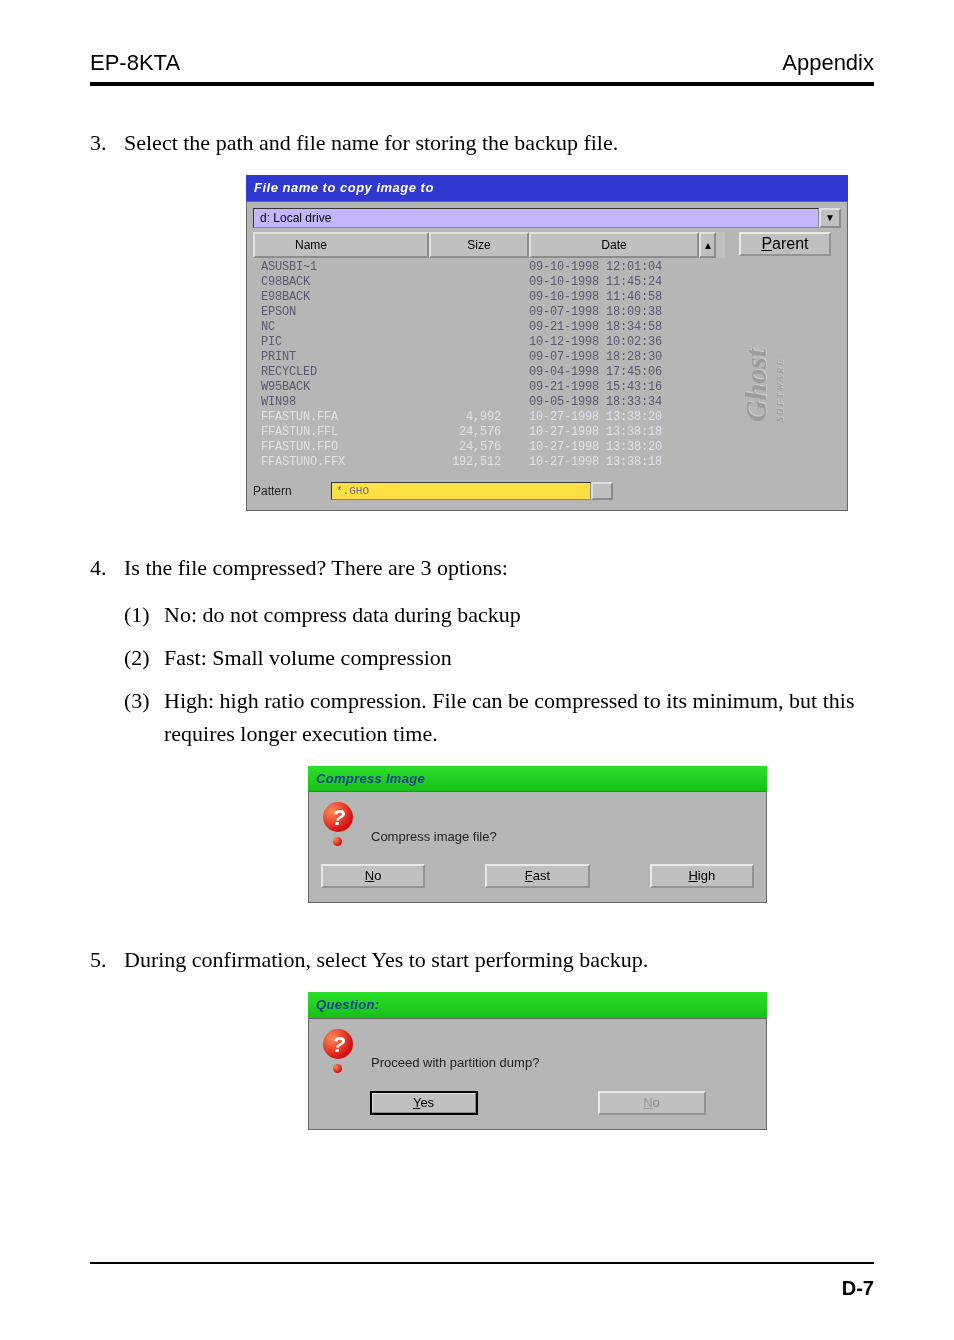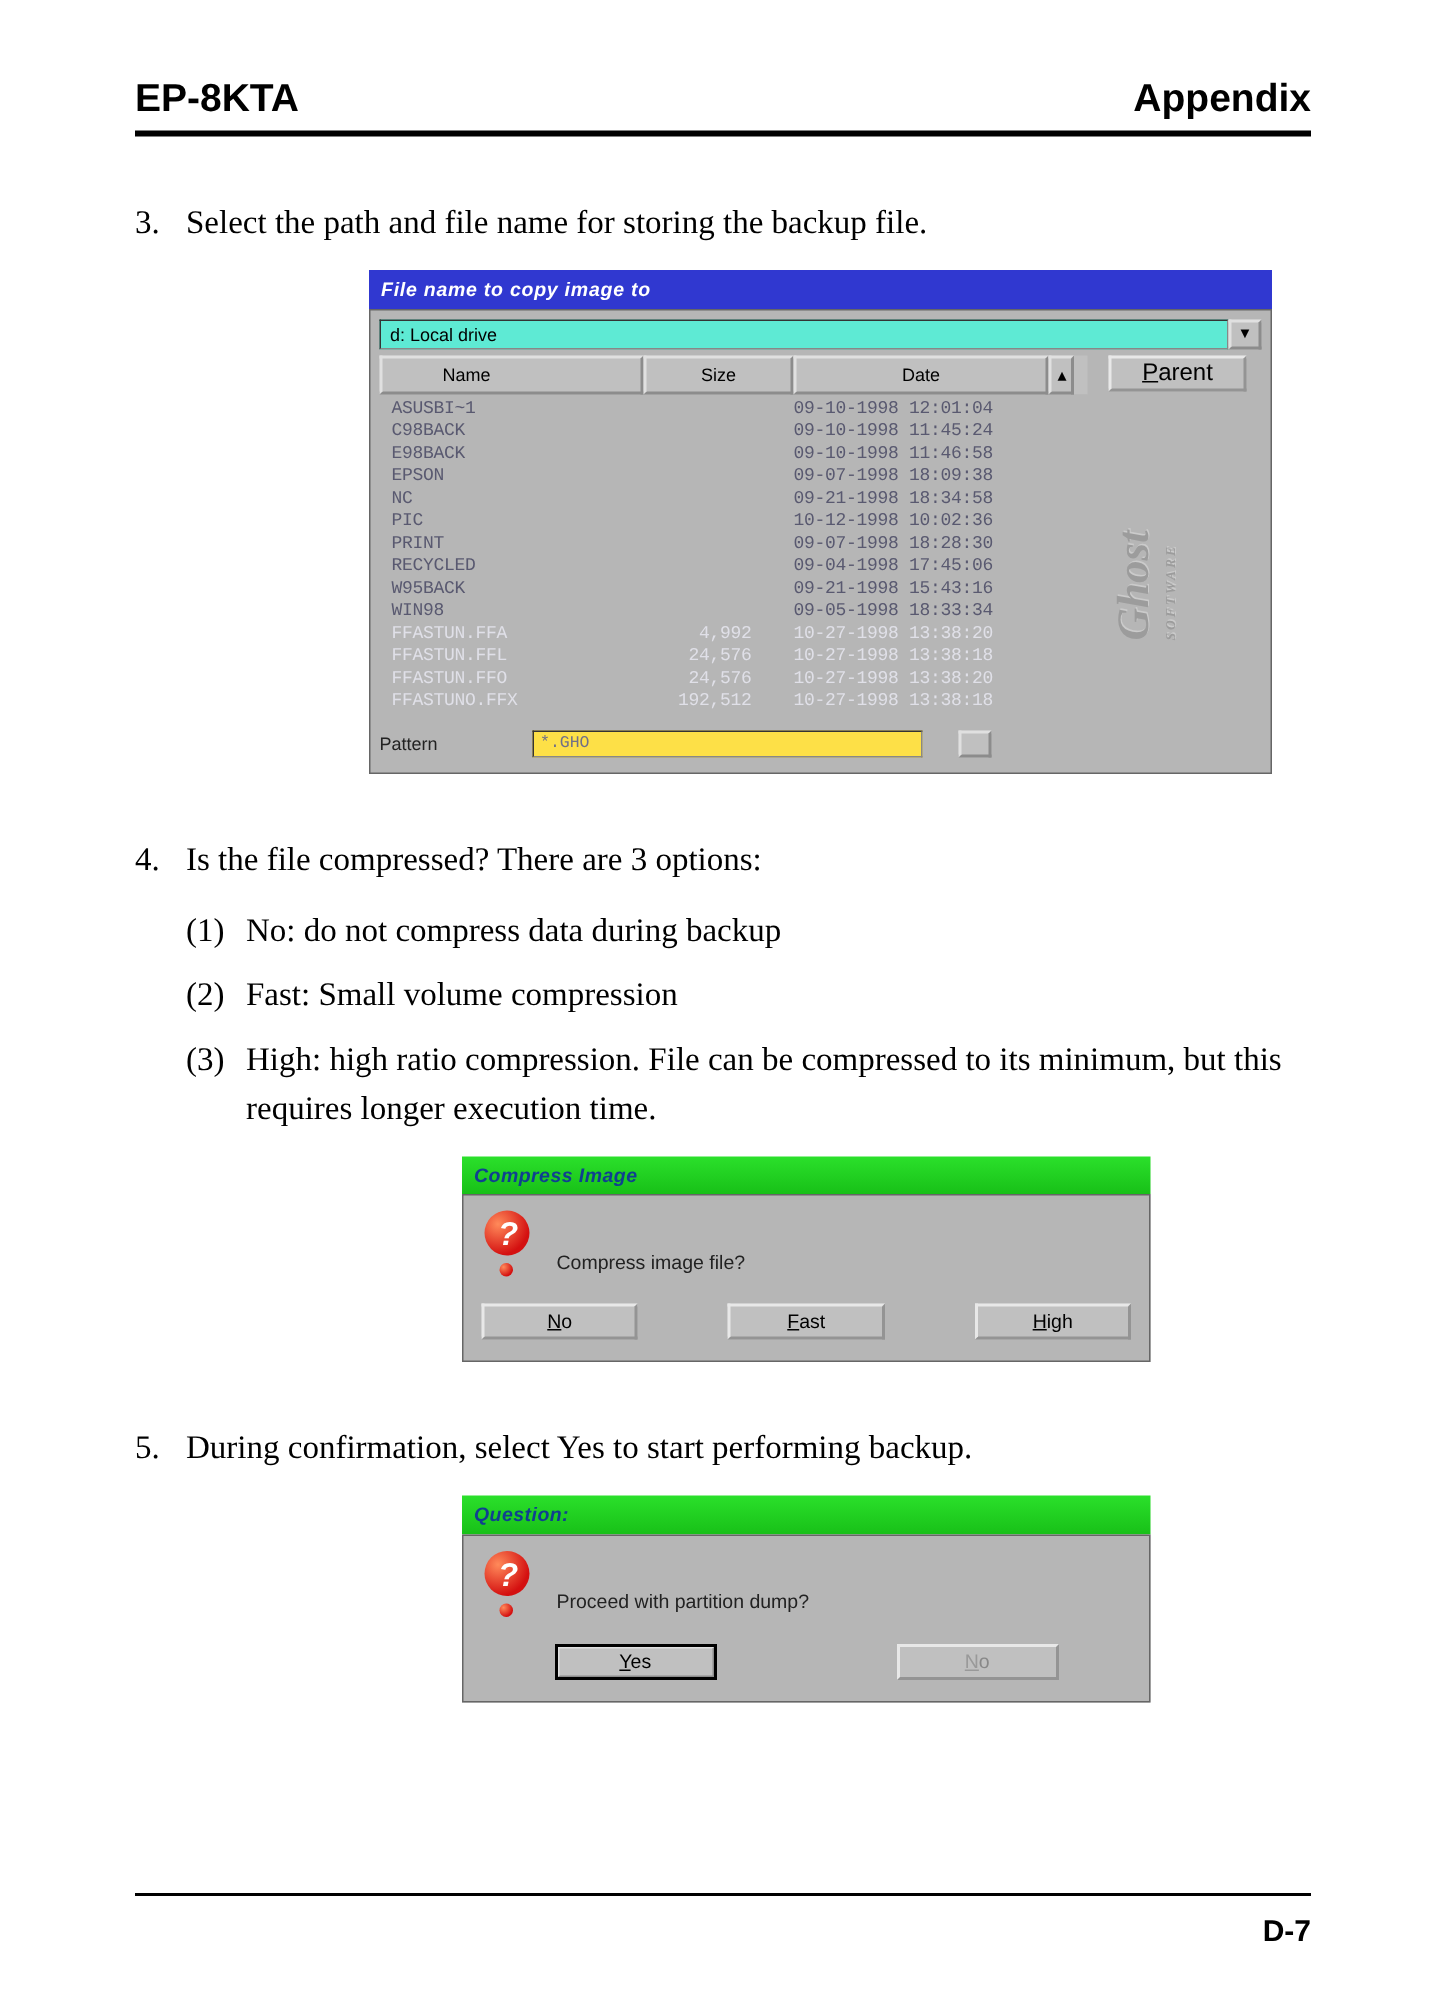--- a/index.html
+++ b/index.html
@@ -12,22 +12,22 @@
     position: relative;
   }
   .page {
     padding: 50px 80px 40px 90px;
   }
   .header {
     display: flex;
     justify-content: space-between;
     align-items: baseline;
     font-family: Arial, Helvetica, sans-serif;
-    font-weight: bold;
-    font-size: 26px;
+    font-weight: normal;
+    font-size: 22px;
     padding-bottom: 6px;
   }
   .header-rule {
     border-bottom: 4px solid #000;
     margin-bottom: 40px;
   }
   .body-text {
     font-size: 22px;
     line-height: 1.5;
   }
@@ -75,21 +75,21 @@
   .drivebar {
     display: flex;
     align-items: center;
     margin-bottom: 4px;
   }
   .drivebar input {
     flex: 1;
     height: 20px;
     font-size: 12px;
     padding: 1px 6px;
-    background: #5eead4;
+    background: #c4b5fd;
     border: 1px inset #888;
   }
   .drivebar .ddbtn {
     width: 22px;
     height: 20px;
     background: #c0c0c0;
     border: 2px outset #e0e0e0;
     text-align: center;
     line-height: 16px;
     font-size: 10px;
@@ -185,21 +185,20 @@
     font-size: 12px;
     background: #b6b6b6;
     border: 1px inset #888;
     padding: 0 4px;
   }
   .cancelpos { margin-left: auto; margin-right: 4px; }
   .patrow {
     display: flex;
     align-items: center;
     margin-top: 10px;
-    gap: 24px;
   }
   .patrow .lbl { width: 78px; font-size: 12px; color: #222; }
   .patinput {
     width: 260px;
     height: 18px;
     background: #fde047;
     border: 1px inset #888;
     color: #707088;
     font-family: "Courier New", monospace;
     font-size: 11px;

